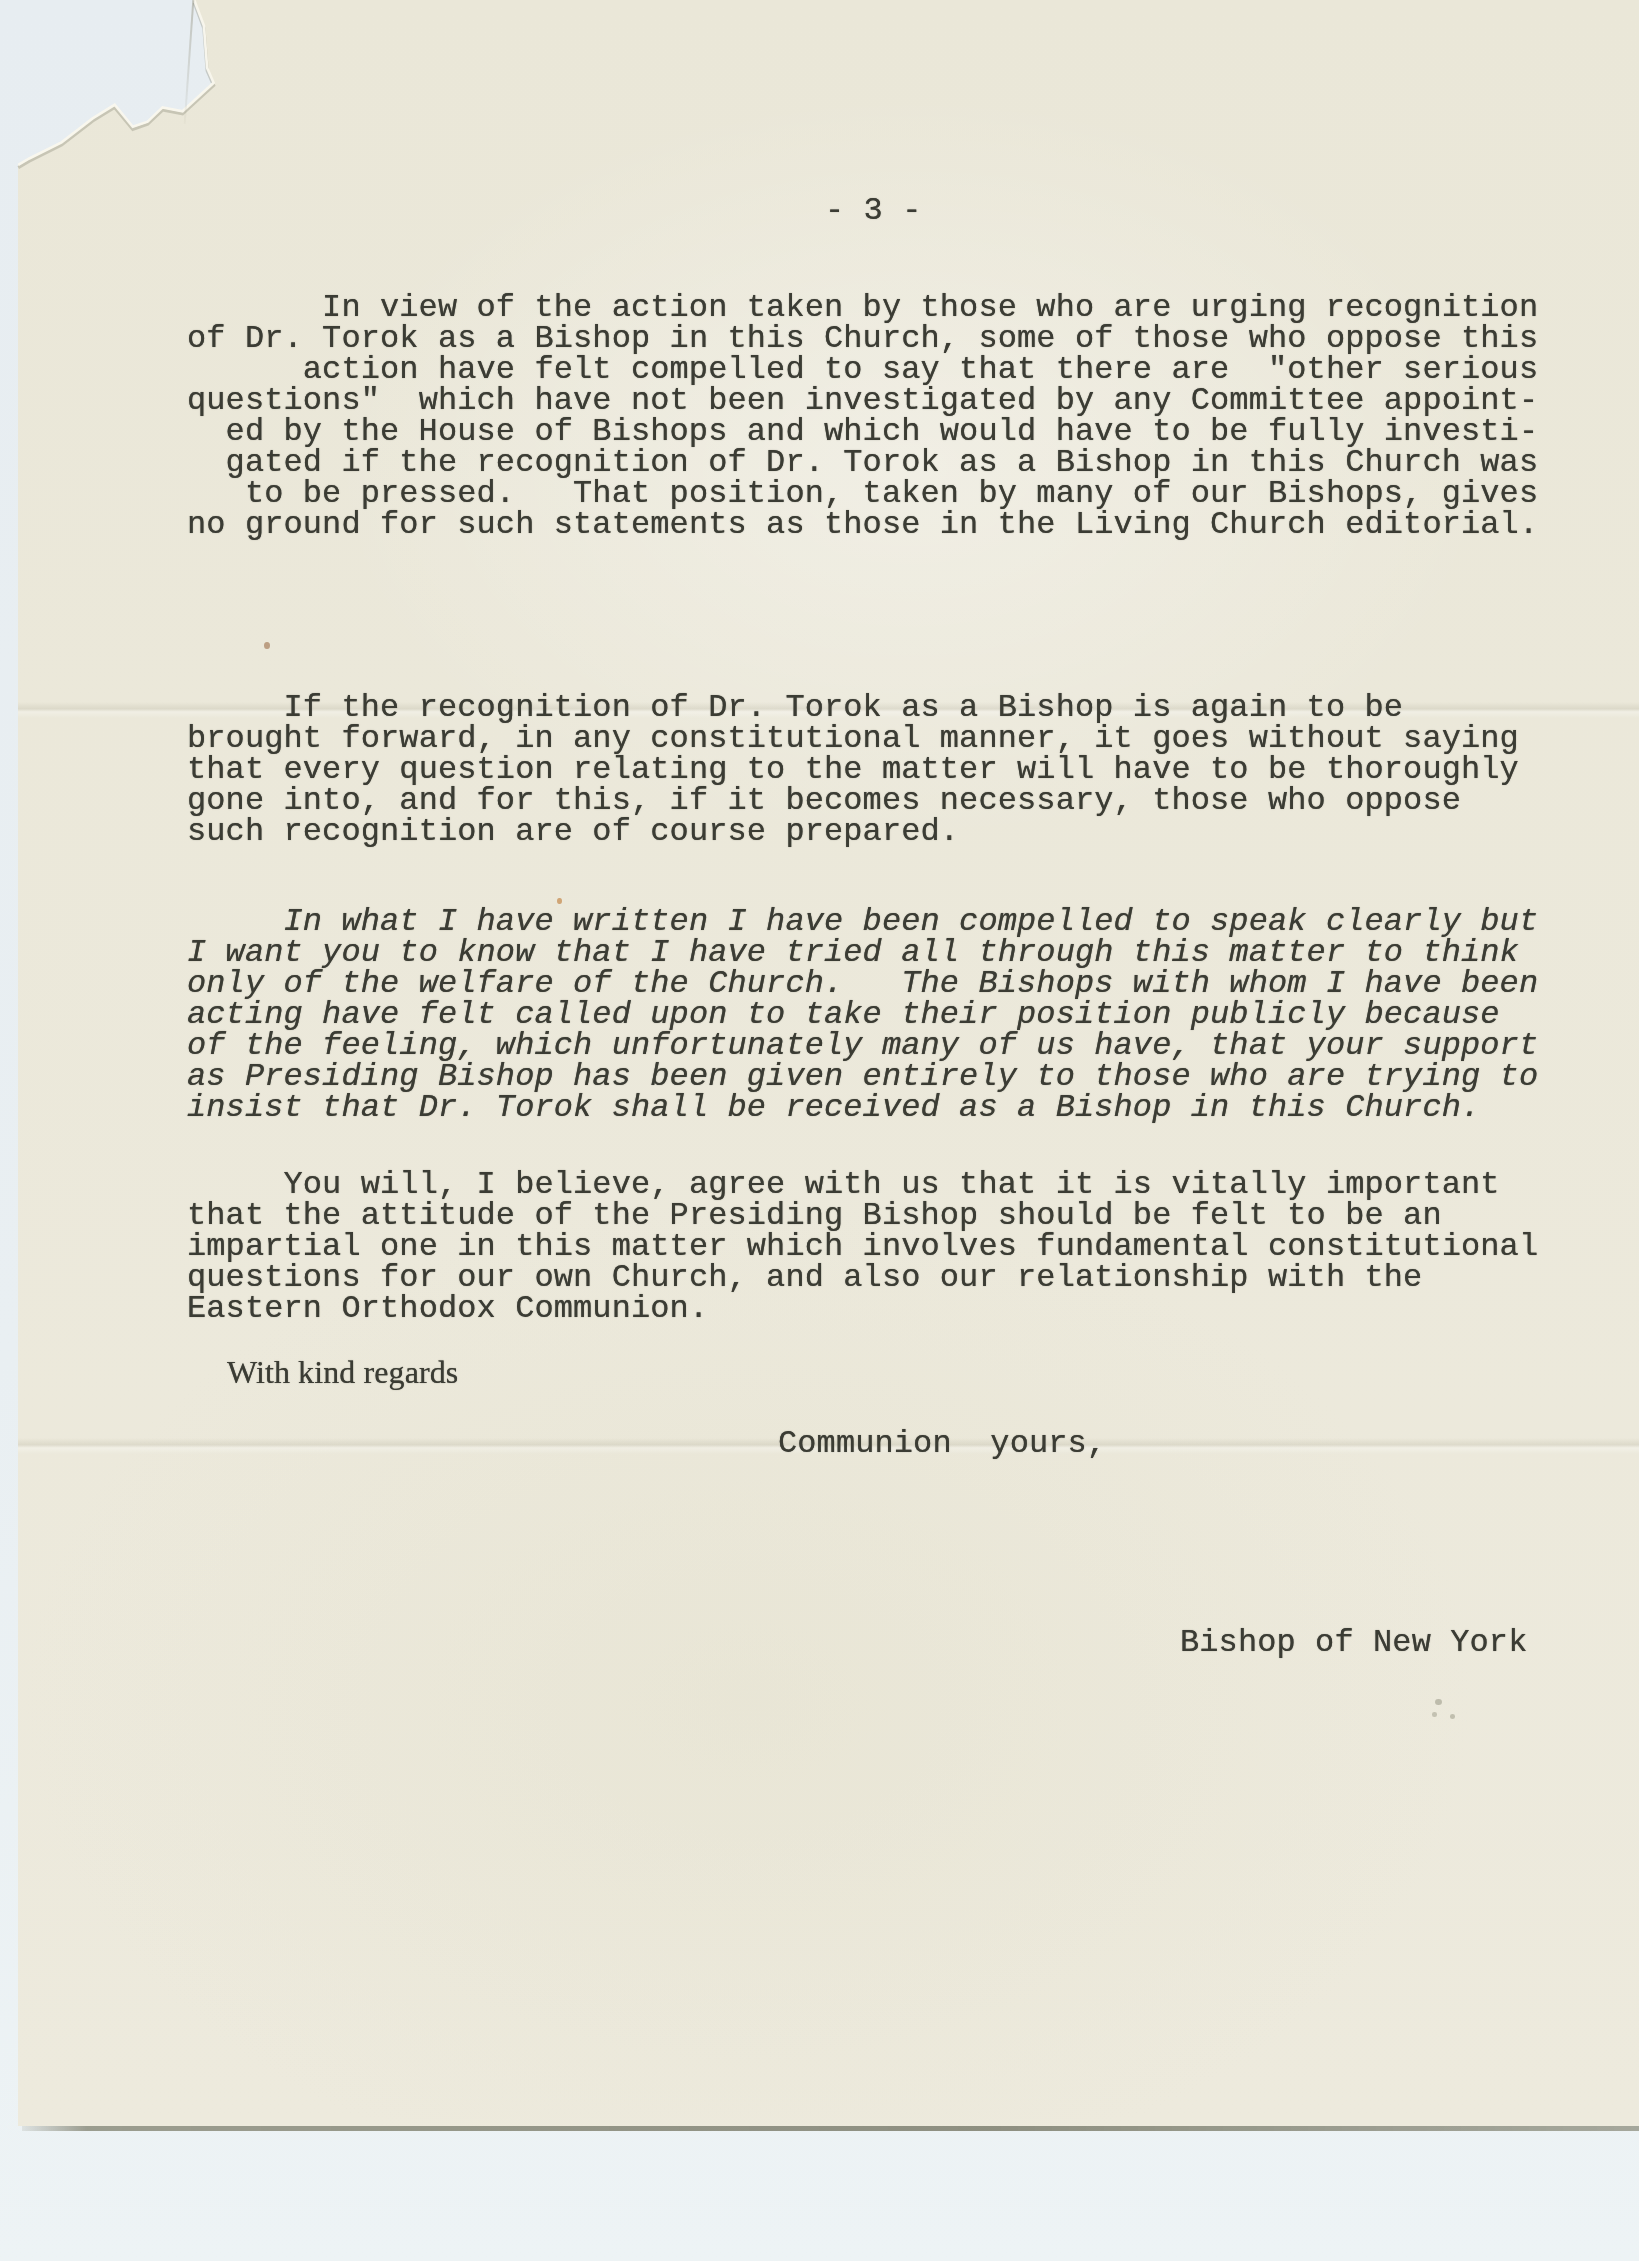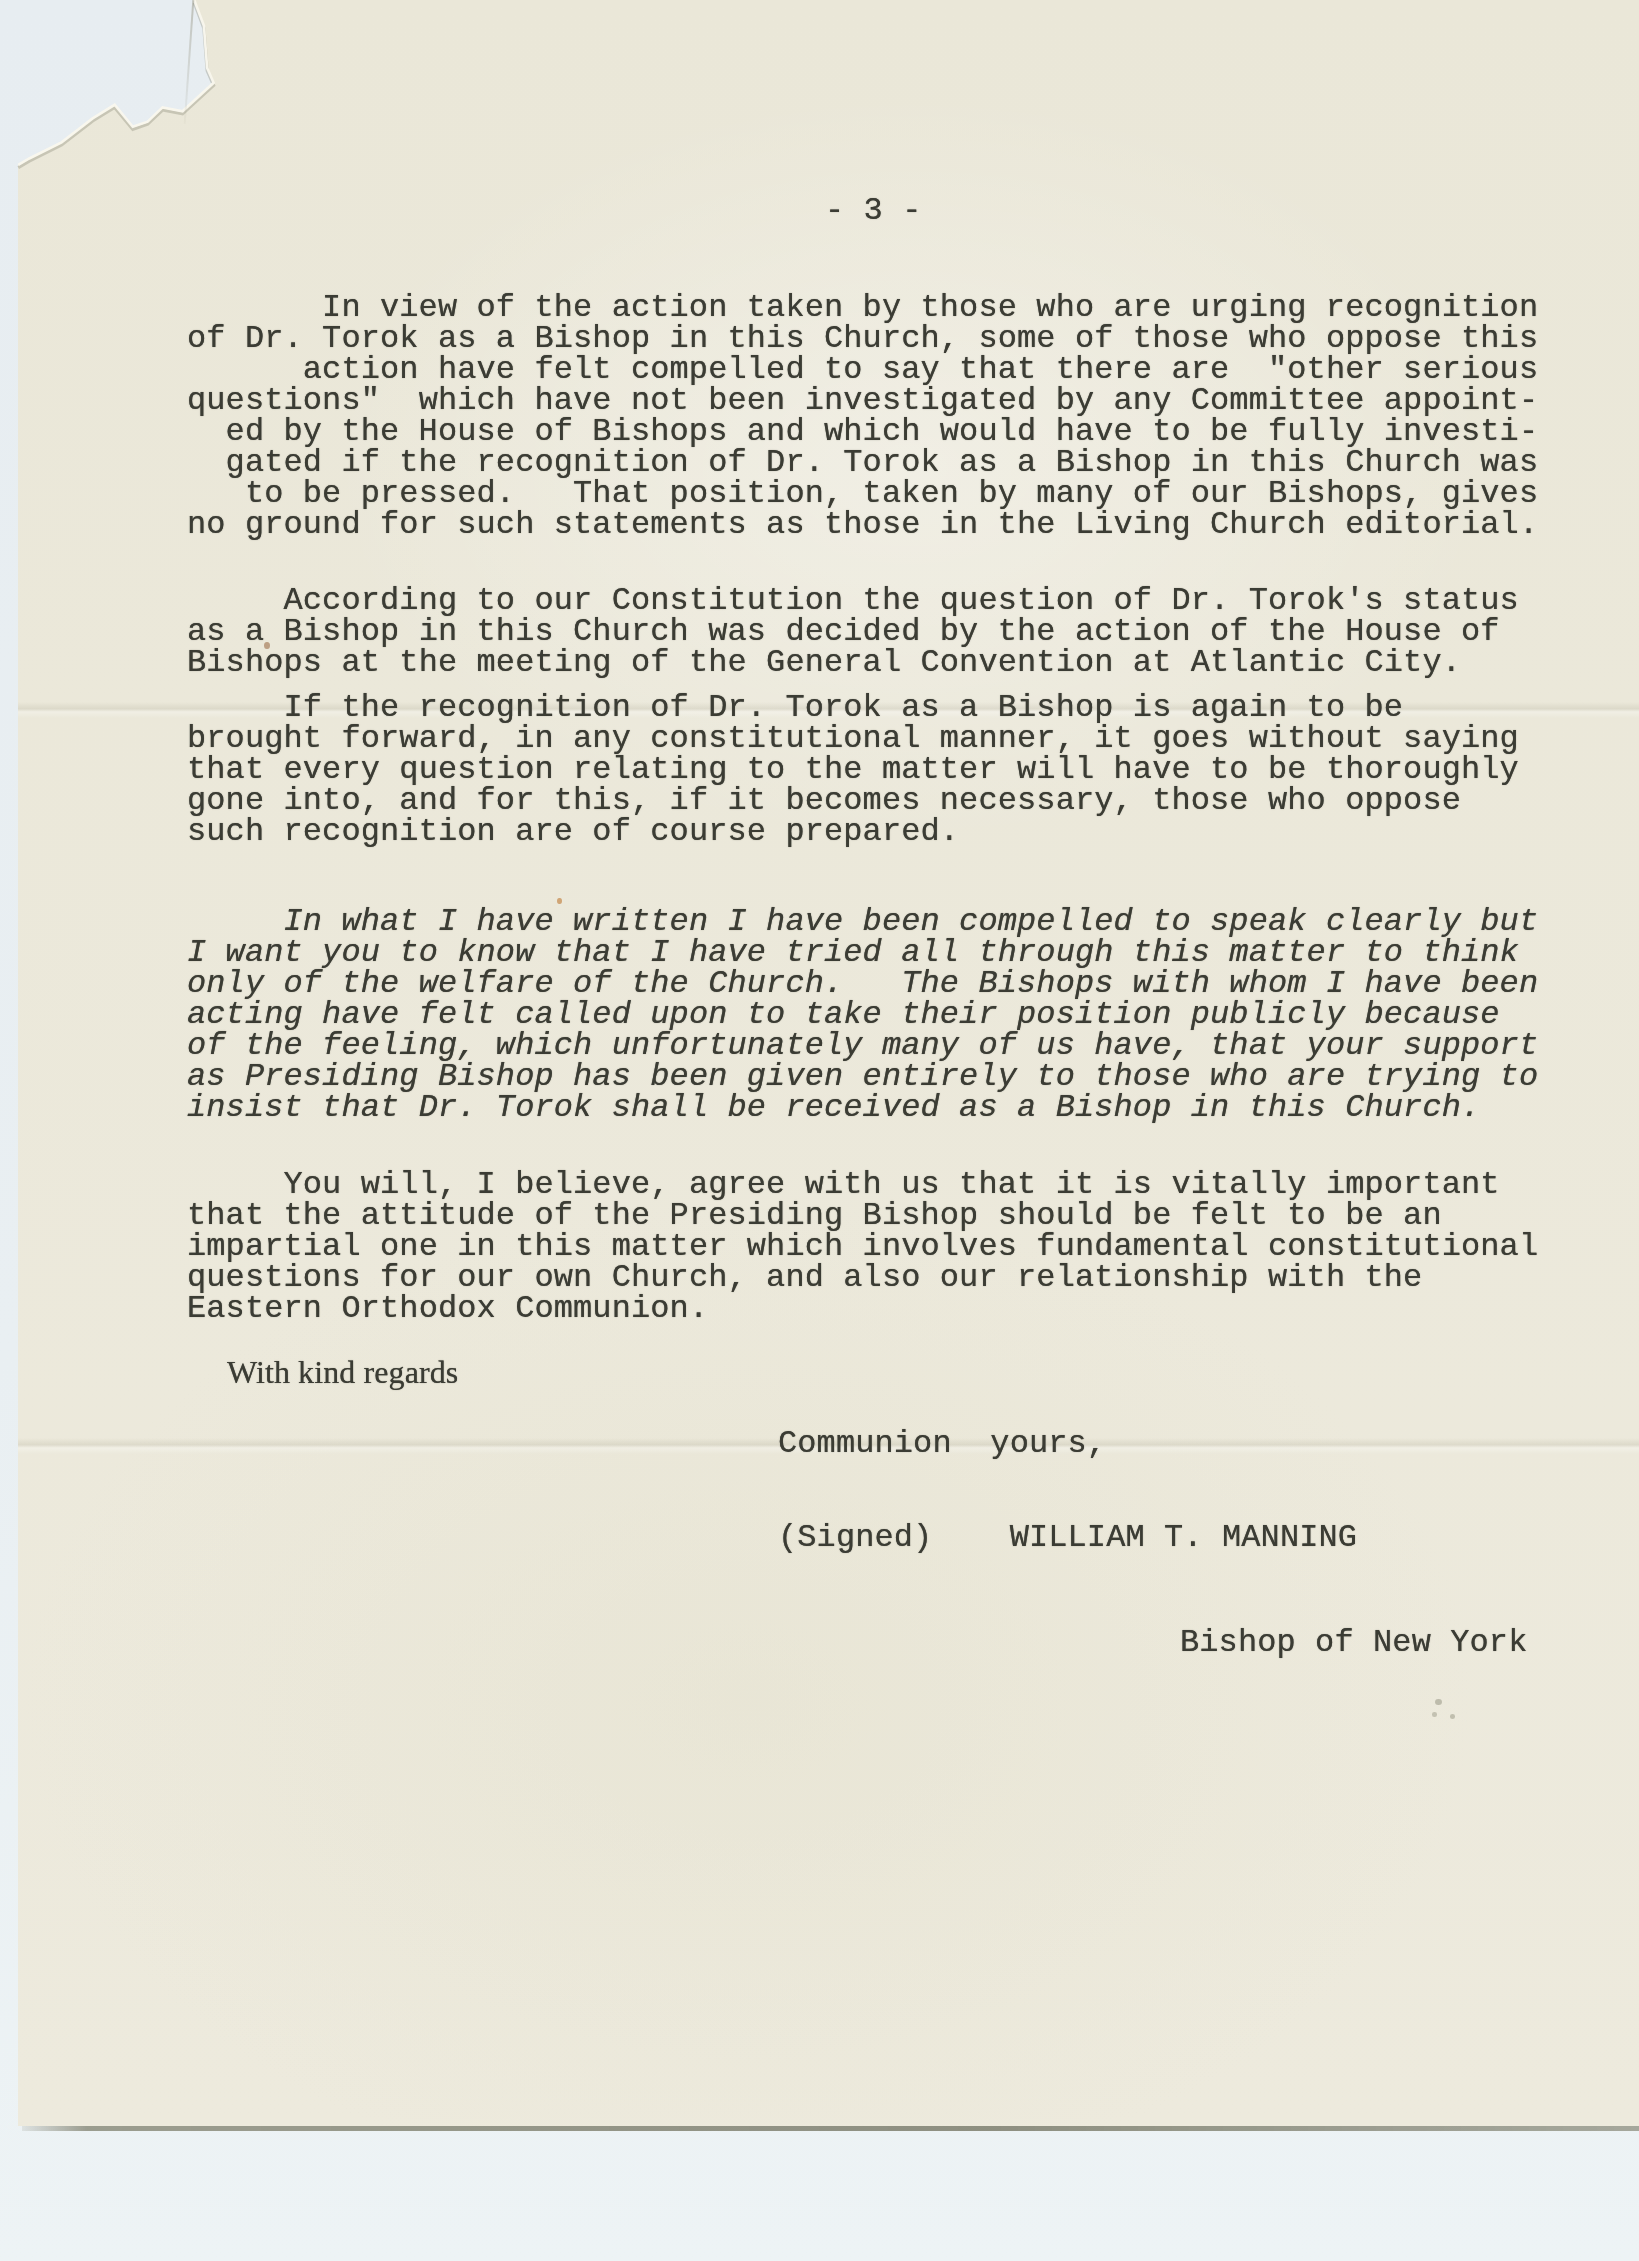--- a/index.html
+++ b/index.html
@@ -149,23 +149,20 @@
 
     <div class="typed para p1">     In view of the action taken by those who are urging recognition
 of Dr. Torok as a Bishop in this Church, some of those who oppose this
 action have felt compelled to say that there are  "other serious
 questions"  which have not been investigated by any Committee appoint-
 ed by the House of Bishops and which would have to be fully investi-
 gated if the recognition of Dr. Torok as a Bishop in this Church was
 to be pressed.   That position, taken by many of our Bishops, gives
 no ground for such statements as those in the Living Church editorial.</div>
 
-    <div class="typed para p2">     According to our Constitution the question of Dr. Torok's status
-as a Bishop in this Church was decided by the action of the House of
-Bishops at the meeting of the General Convention at Atlantic City.</div>
 
     <div class="typed para p3">     If the recognition of Dr. Torok as a Bishop is again to be
 brought forward, in any constitutional manner, it goes without saying
 that every question relating to the matter will have to be thoroughly
 gone into, and for this, if it becomes necessary, those who oppose
 such recognition are of course prepared.</div>
 
     <div class="typed para p4">     In what I have written I have been compelled to speak clearly but
 I want you to know that I have tried all through this matter to think
 only of the welfare of the Church.   The Bishops with whom I have been
@@ -177,21 +174,20 @@
     <div class="typed para p5">     You will, I believe, agree with us that it is vitally important
 that the attitude of the Presiding Bishop should be felt to be an
 impartial one in this matter which involves fundamental constitutional
 questions for our own Church, and also our relationship with the
 Eastern Orthodox Communion.</div>
 
     <div class="typed closing">     With kind regards</div>
 
     <div class="typed vale">Communion  yours,</div>
 
-    <div class="typed signed">(Signed)    WILLIAM T. MANNING</div>
 
     <div class="typed title">Bishop of New York</div>
   </div>
 
   <svg class="tear-svg" viewBox="0 0 420 320" xmlns="http://www.w3.org/2000/svg">
     <path d="M 300 0 L 315 40 L 320 105 L 330 128 L 282 172 L 251 166 L 228 188 L 205 196 L 177 162 L 143 183 L 95 220 L 45 245 L 28 255" fill="none" stroke="rgba(120,118,100,0.30)" stroke-width="5" transform="translate(0,4)"></path>
     <path d="M 300 0 L 315 40 L 320 105 L 330 128 L 282 172 L 251 166 L 228 188 L 205 196 L 177 162 L 143 183 L 95 220 L 45 245 L 28 255" fill="none" stroke="rgba(250,248,238,0.95)" stroke-width="4"></path>
   </svg>
   <div class="crease-v"></div>
 

